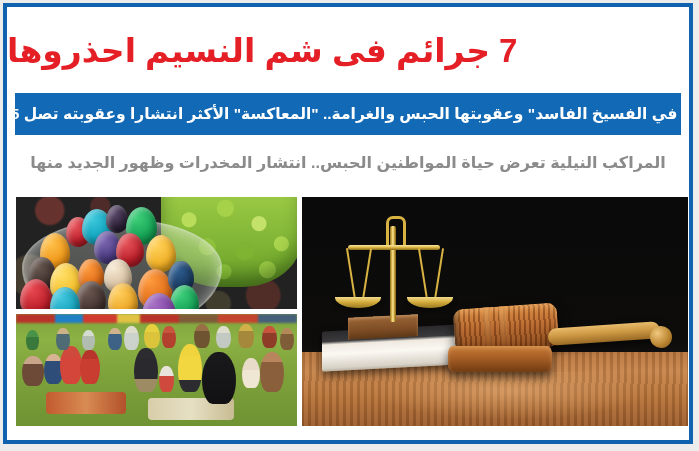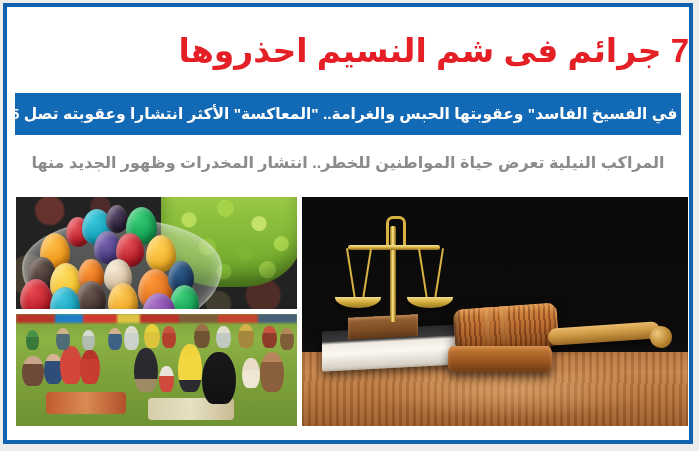--- a/index.html
+++ b/index.html
@@ -37,21 +37,21 @@
     inset: 0;
     background: #ffffff;
   }
 
   
   .headline {
     position: absolute;
     left: 0;
     right: 0;
     top: 24px;
-    text-align: right;
+    text-align: left;
     color: #e41f26;
     font-size: 33px;
     font-weight: bold;
     line-height: 40px;
     letter-spacing: 0px;
     direction: rtl;
     unicode-bidi: isolate;
     white-space: nowrap;
   }
 
@@ -362,21 +362,21 @@
 <div class="page">
   <div class="card">
     <div class="card-inner">
 
       <div class="headline">7 جرائم فى شم النسيم احذروها</div>
 
       <div class="banner">
         <div class="banner-text">"التجارة في الفسيخ الفاسد" وعقوبتها الحبس والغرامة.. "المعاكسة" الأكثر انتشارا وعقوبته تصل 5 سنوات</div>
       </div>
 
-      <div class="subtitle">المراكب النيلية تعرض حياة المواطنين للخطر.. انتشار المخدرات وظهور الجديد منها</div>
+      <div class="subtitle">المراكب النيلية تعرض حياة المواطنين الحبس.. انتشار المخدرات وظهور الجديد منها</div>
 
       <div class="media">
 
         <div class="col-left">
 
           <div class="photo photo-eggs">
             <div class="eggs-bg"></div>
             <div class="tablecloth"></div>
             <div class="lettuce"></div>
             <div class="glassbowl"></div>

